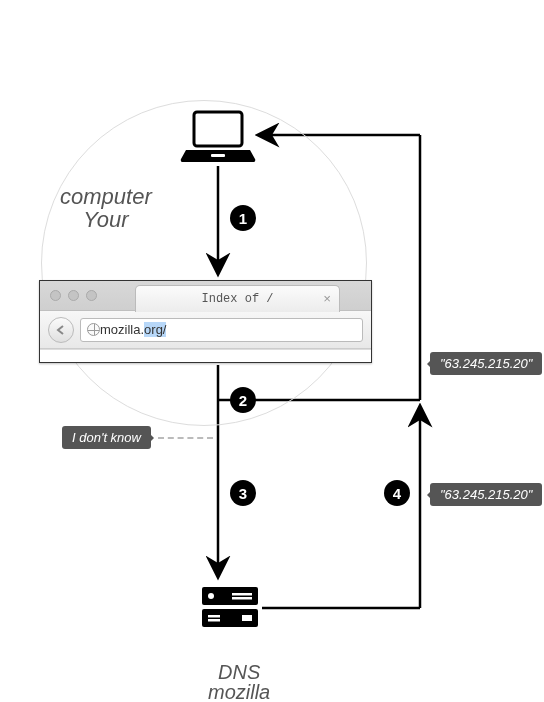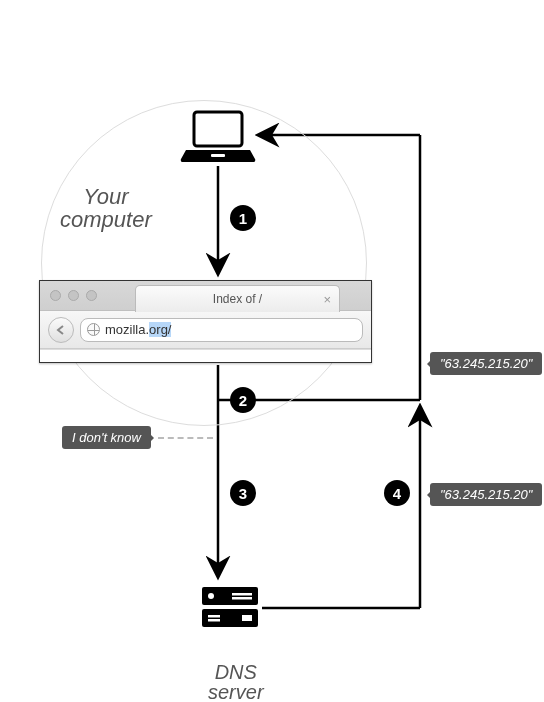--- a/index.html
+++ b/index.html
@@ -91,20 +91,21 @@
     height: 83px;
     border: 1px solid #333;
     background: linear-gradient(#eee, #e4e4e4);
     box-shadow: 0 1px 2px rgba(0,0,0,0.25);
   }
   .browser-tabs {
     height: 30px;
     background: linear-gradient(#d8d8d8, #cfcfcf);
     border-bottom: 1px solid #bfbfbf;
     position: relative;
+    font-family: Liberation Mono, monospace;
   }
   .traffic-lights {
     position: absolute;
     left: 10px;
     top: 9px;
     display: flex;
     gap: 7px;
   }
   .tl {
     width: 11px;
@@ -156,25 +157,24 @@
     align-items: center;
     justify-content: center;
     color: #888;
     font-size: 14px;
   }
   .url-bar {
     flex: 1;
     height: 24px;
     background: #fff;
     border: 1px solid #bbb;
-    border-radius: 8px;
+    border-radius: 3px;
     display: flex;
     align-items: center;
     padding: 0 6px;
-    gap: 5px;
     font-size: 13px;
   }
   .globe {
     width: 13px;
     height: 13px;
     border: 1px solid #999;
     border-radius: 50%;
     position: relative;
     background: #fafafa;
   }
@@ -264,26 +264,26 @@
     <circle cx="11" cy="13" r="3" fill="#fff"></circle>
     <rect x="32" y="10" width="20" height="2.5" fill="#fff"></rect>
     <rect x="32" y="14" width="20" height="2.5" fill="#fff"></rect>
     <rect x="8" y="32" width="12" height="2.5" fill="#fff"></rect>
     <rect x="8" y="36" width="12" height="2.5" fill="#fff"></rect>
     <rect x="42" y="32" width="10" height="6" fill="#fff"></rect>
   </svg>
 </div>
 
 <div class="label-computer">
+  <div>computer</div>
   <div>Your</div>
-  <div>computer</div>
 </div>
 <div class="label-dns">
   <div>DNS</div>
-  <div>server</div>
+  <div>mozilla</div>
 </div>
 
 <div class="step-num" style="left:230px; top:205px;">1</div>
 <div class="step-num" style="left:230px; top:387px;">2</div>
 <div class="step-num" style="left:230px; top:480px;">3</div>
 <div class="step-num" style="left:384px; top:480px;">4</div>
 
 <div class="bubble bubble-left" style="left:62px; top:426px;text-align:center;">I don't know</div>
 <div class="bubble bubble-right" style="left:430px; top:352px;">"63.245.215.20"</div>
 <div class="bubble bubble-right" style="left:430px; top:483px;">"63.245.215.20"</div>

